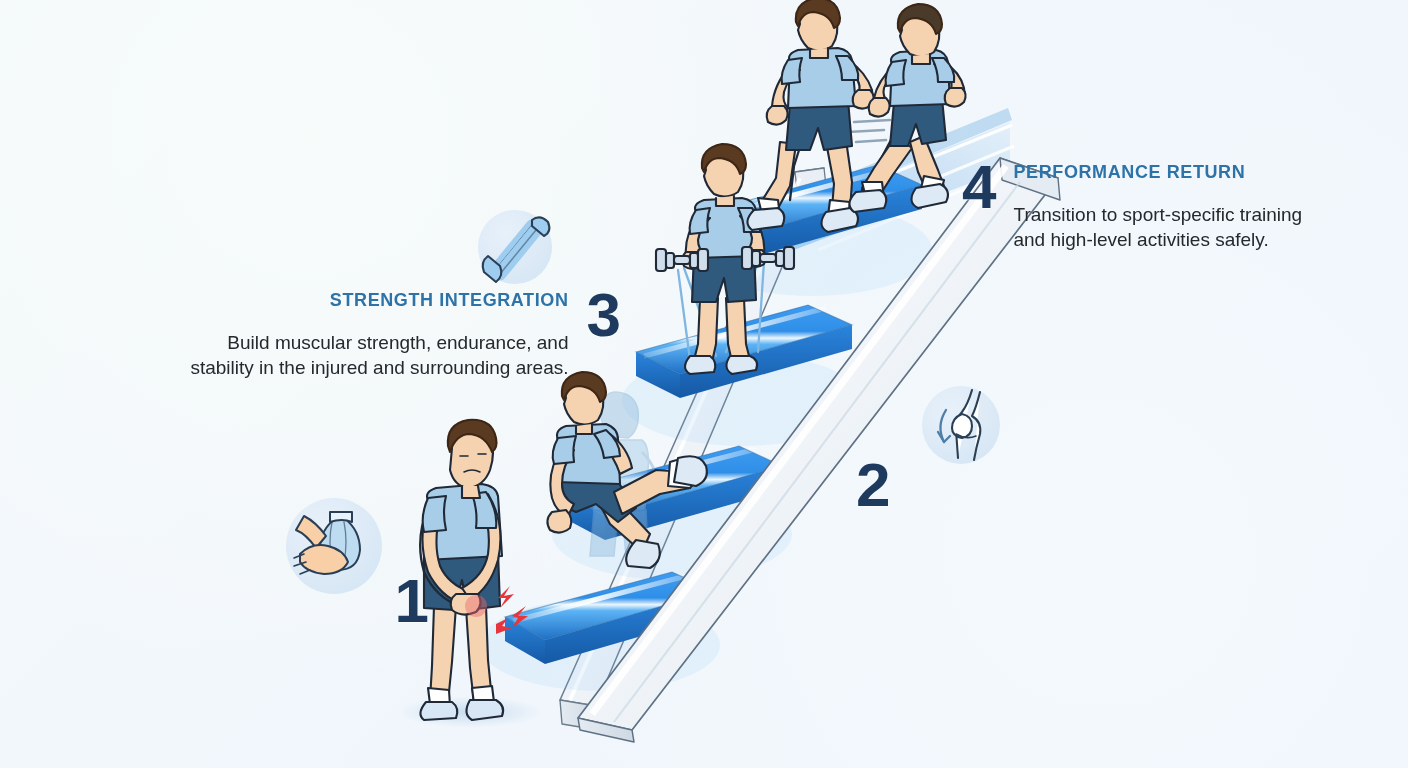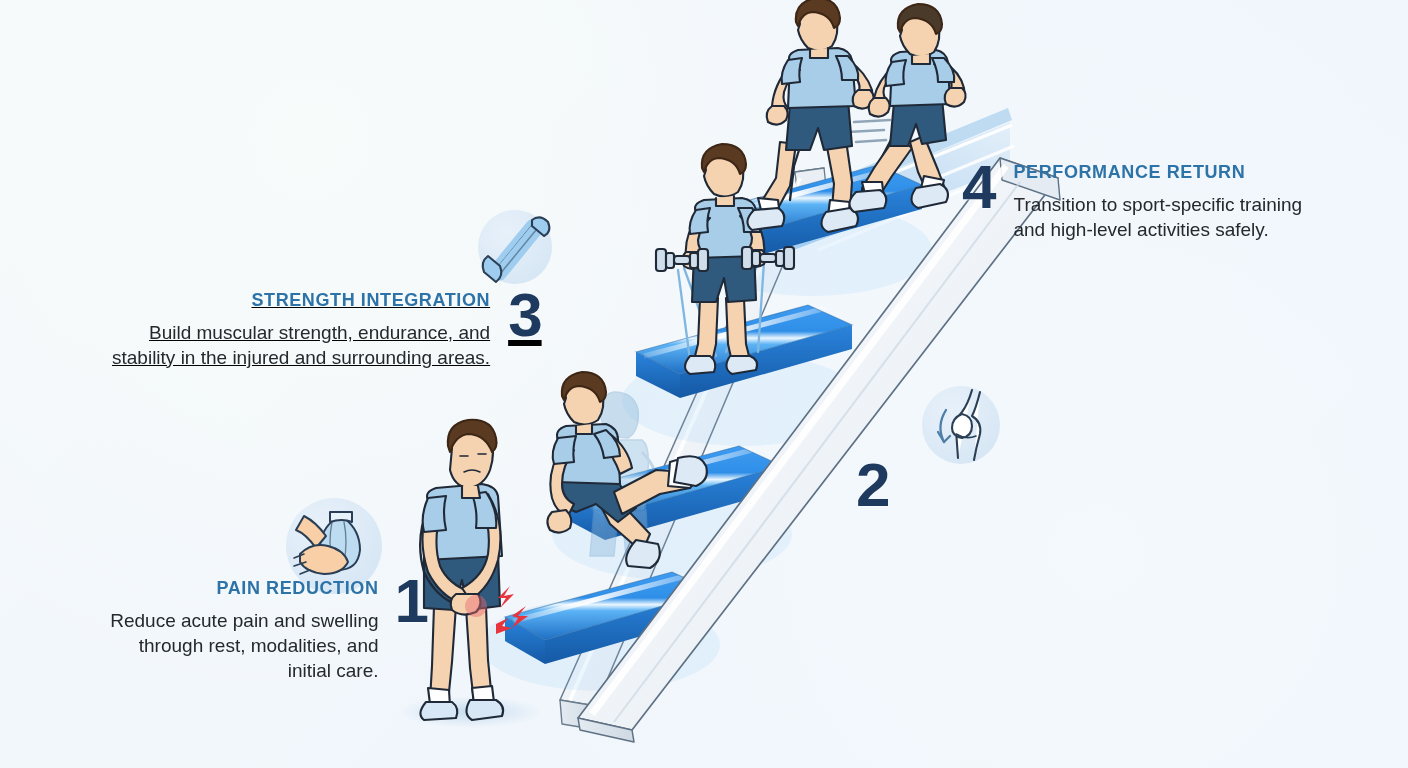--- a/index.html
+++ b/index.html
@@ -24,21 +24,21 @@
     font-size:62px;letter-spacing:-1px;
     text-shadow:0 1px 0 rgba(255,255,255,.6);
     flex:0 0 auto;
   }
   .txt{display:flex;flex-direction:column;}
   .head{
     font-size:18px;font-weight:bold;letter-spacing:.6px;
     color:#2d73a8;line-height:1.12;white-space:nowrap;
   }
   .desc{
-    font-size:19px;color:#24292e;line-height:1.30;margin-top:11px;
+    font-size:19px;color:#24292e;line-height:1.30;margin-top:21px;
     white-space:pre-line;
   }
   .right-al{text-align:right;align-items:flex-end;}
   .left-al{text-align:left;align-items:flex-start;}
 
   
   .badge{position:absolute;border-radius:50%;
     background:radial-gradient(circle at 38% 32%,#e8f1fa 0%,#dbe9f6 60%,#d3e4f3 100%);}
 </style>
 </head>
@@ -358,34 +358,28 @@
       <path d="M26,66 L62,22" fill="none" stroke="#9ecdf0" stroke-width="13"></path>
       <path d="M26,66 L62,22" fill="none" stroke="#2a3f55" stroke-width="2.1"></path>
       <path d="M30,70 L66,26" fill="none" stroke="#9ecdf0" stroke-width="13"></path>
       <path d="M30,70 L66,26" fill="none" stroke="#2a3f55" stroke-width="1.5" opacity=".5"></path>
       <path d="M14,68 Q10,58 18,52 L30,62 Q34,72 26,78 Z" fill="#9ecdf0"></path>
       <path d="M62,16 Q70,10 78,18 Q82,28 74,32 L62,22 Z" fill="#9ecdf0"></path>
     </g>
   </svg>
 
   <div class="block" style="left:58px;top:578px;width:370px;justify-content:flex-end;">
-    <div class="txt right-al">
-      <div class="head">PAIN REDUCTION</div>
-      <div class="desc">Reduce acute pain and swelling
-through rest, modalities, and
-initial care.</div>
-    </div>
     <div class="num" style="margin-left:16px;margin-top:-4px;">1</div>
   </div>
 
   <div class="block" style="left:856px;top:460px;">
     <div class="num" style="margin-right:18px;margin-top:-2px;">2</div>
   </div>
 
-  <div class="block" style="left:112px;top:290px;width:500px;text-decoration:underline;">
+  <div class="block" style="left:120px;top:290px;width:500px;justify-content:flex-end;">
     <div class="txt right-al">
       <div class="head">STRENGTH INTEGRATION</div>
       <div class="desc">Build muscular strength, endurance, and
 stability in the injured and surrounding areas.</div>
     </div>
     <div class="num" style="margin-left:18px;margin-top:-2px;">3</div>
   </div>
 
   <div class="block" style="left:962px;top:162px;">
     <div class="num" style="margin-right:18px;margin-top:-2px;">4</div>

